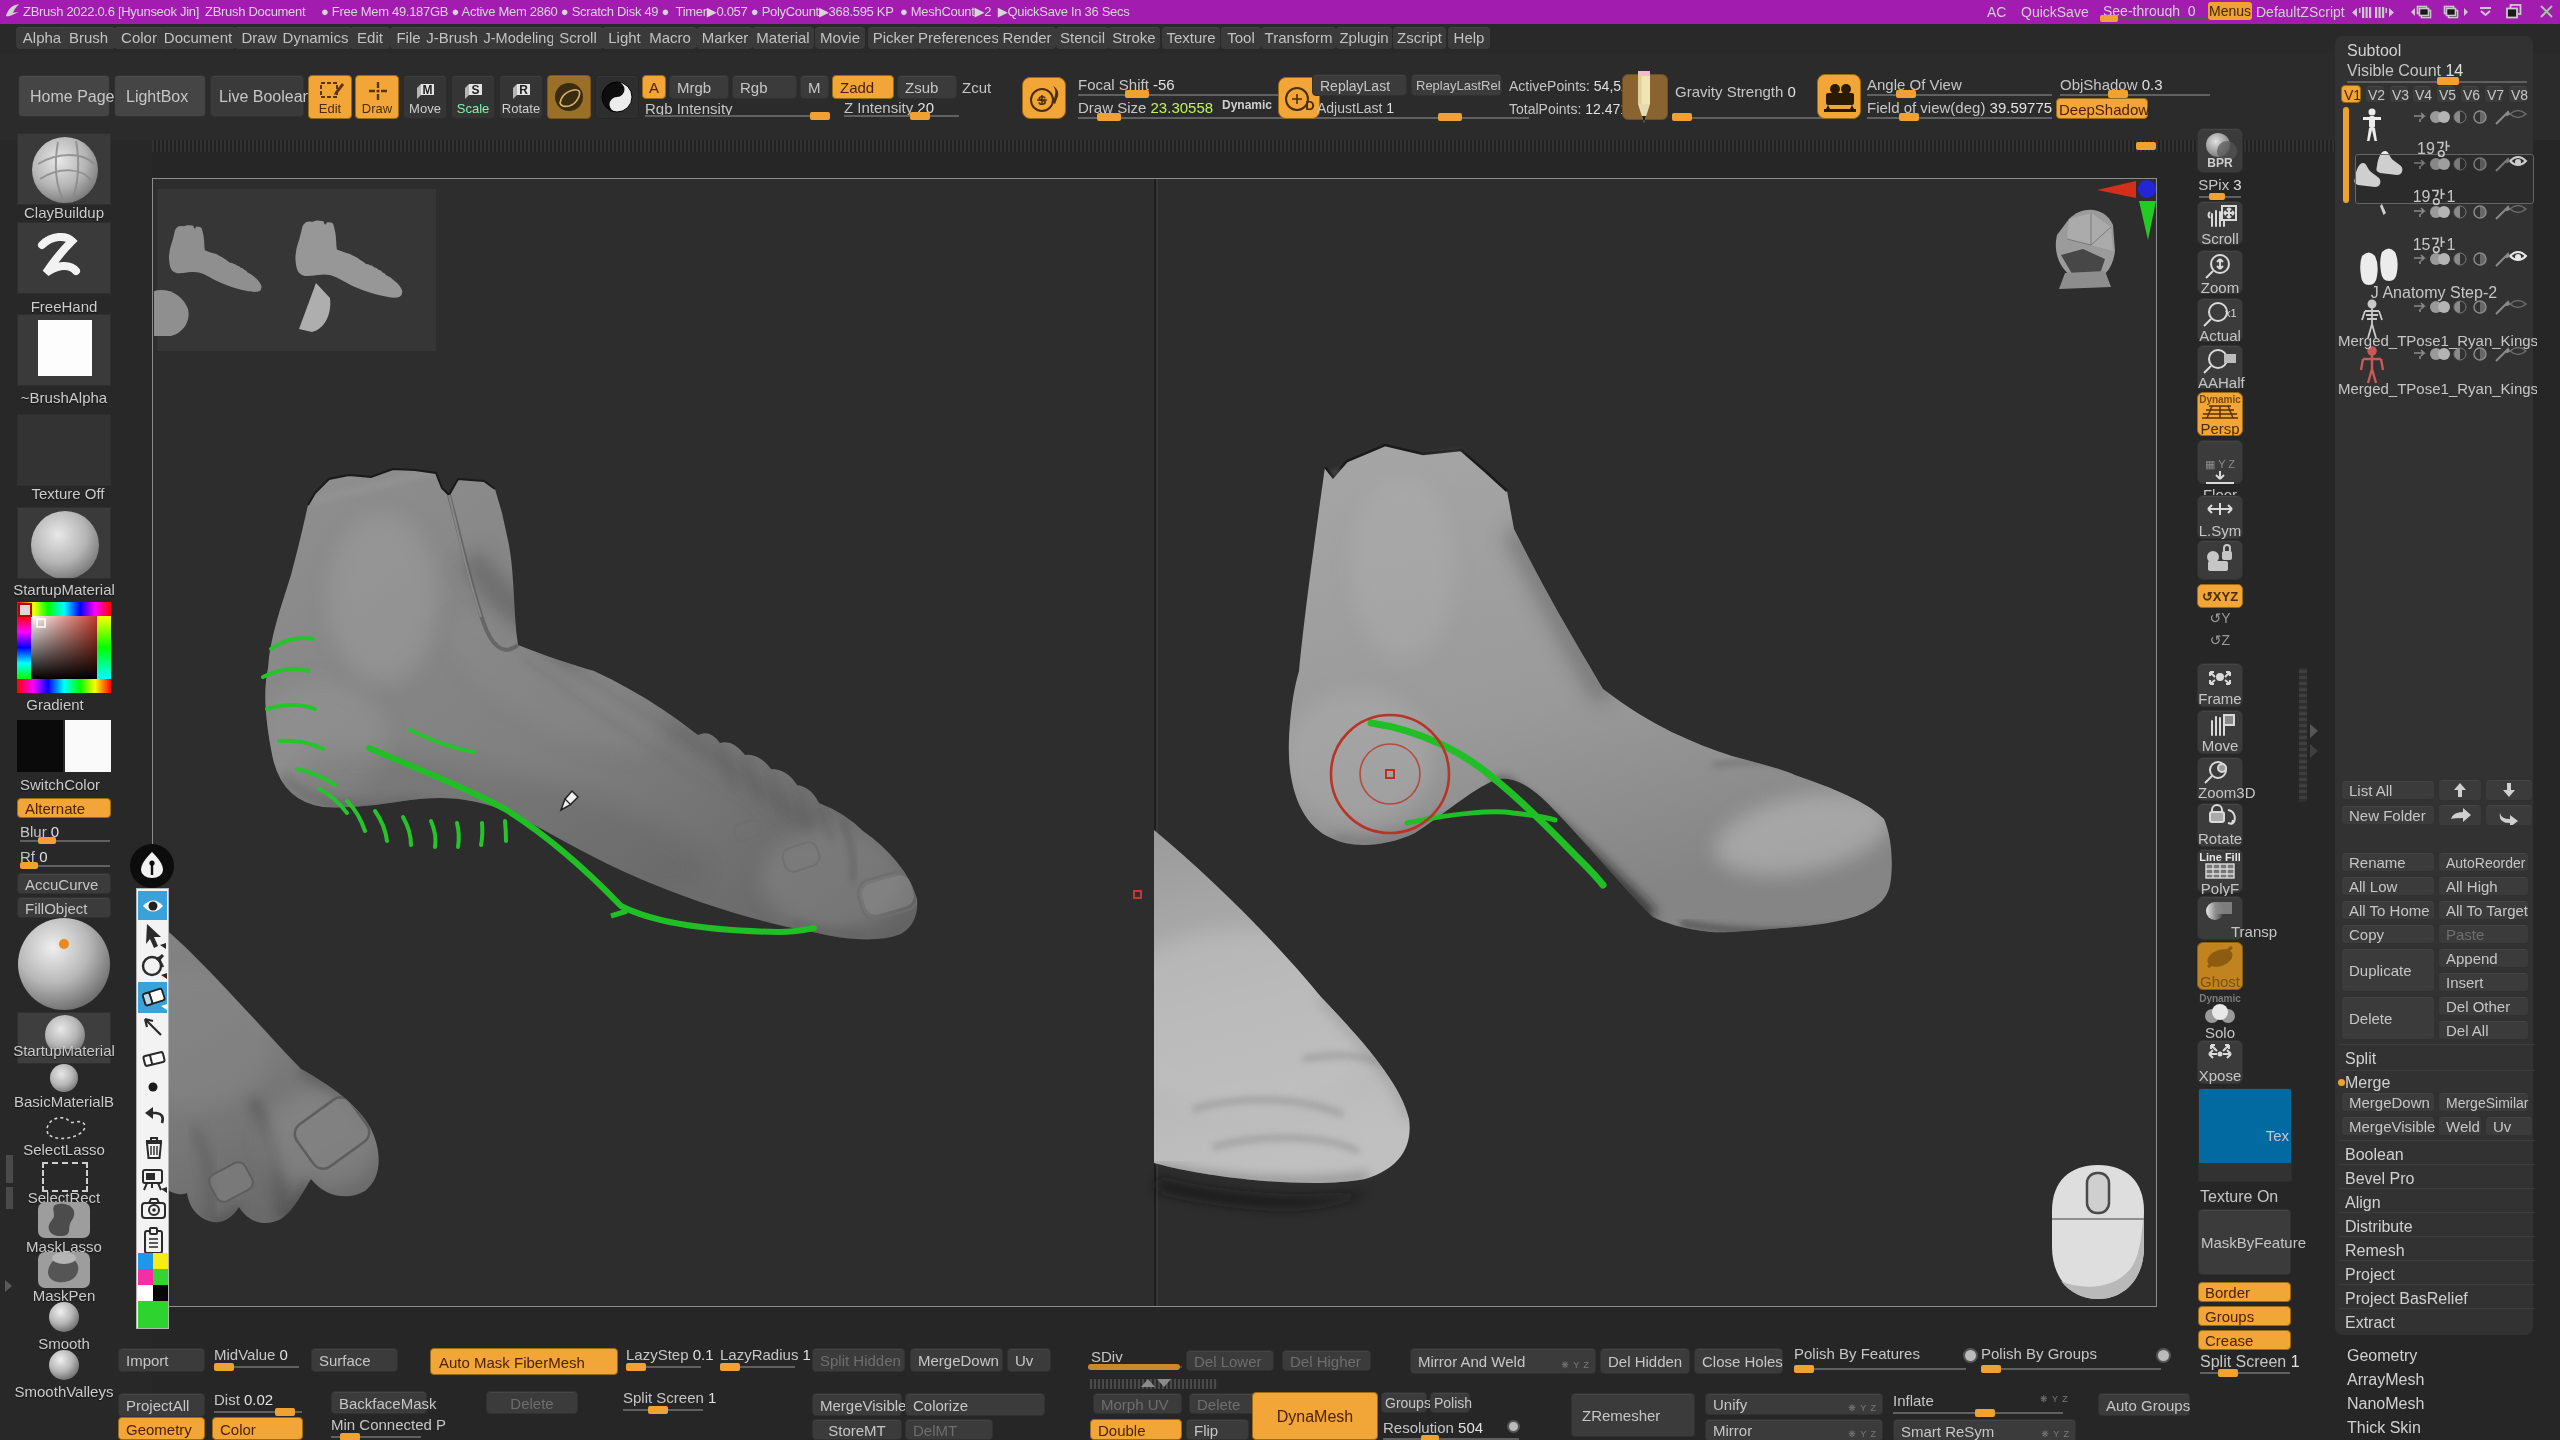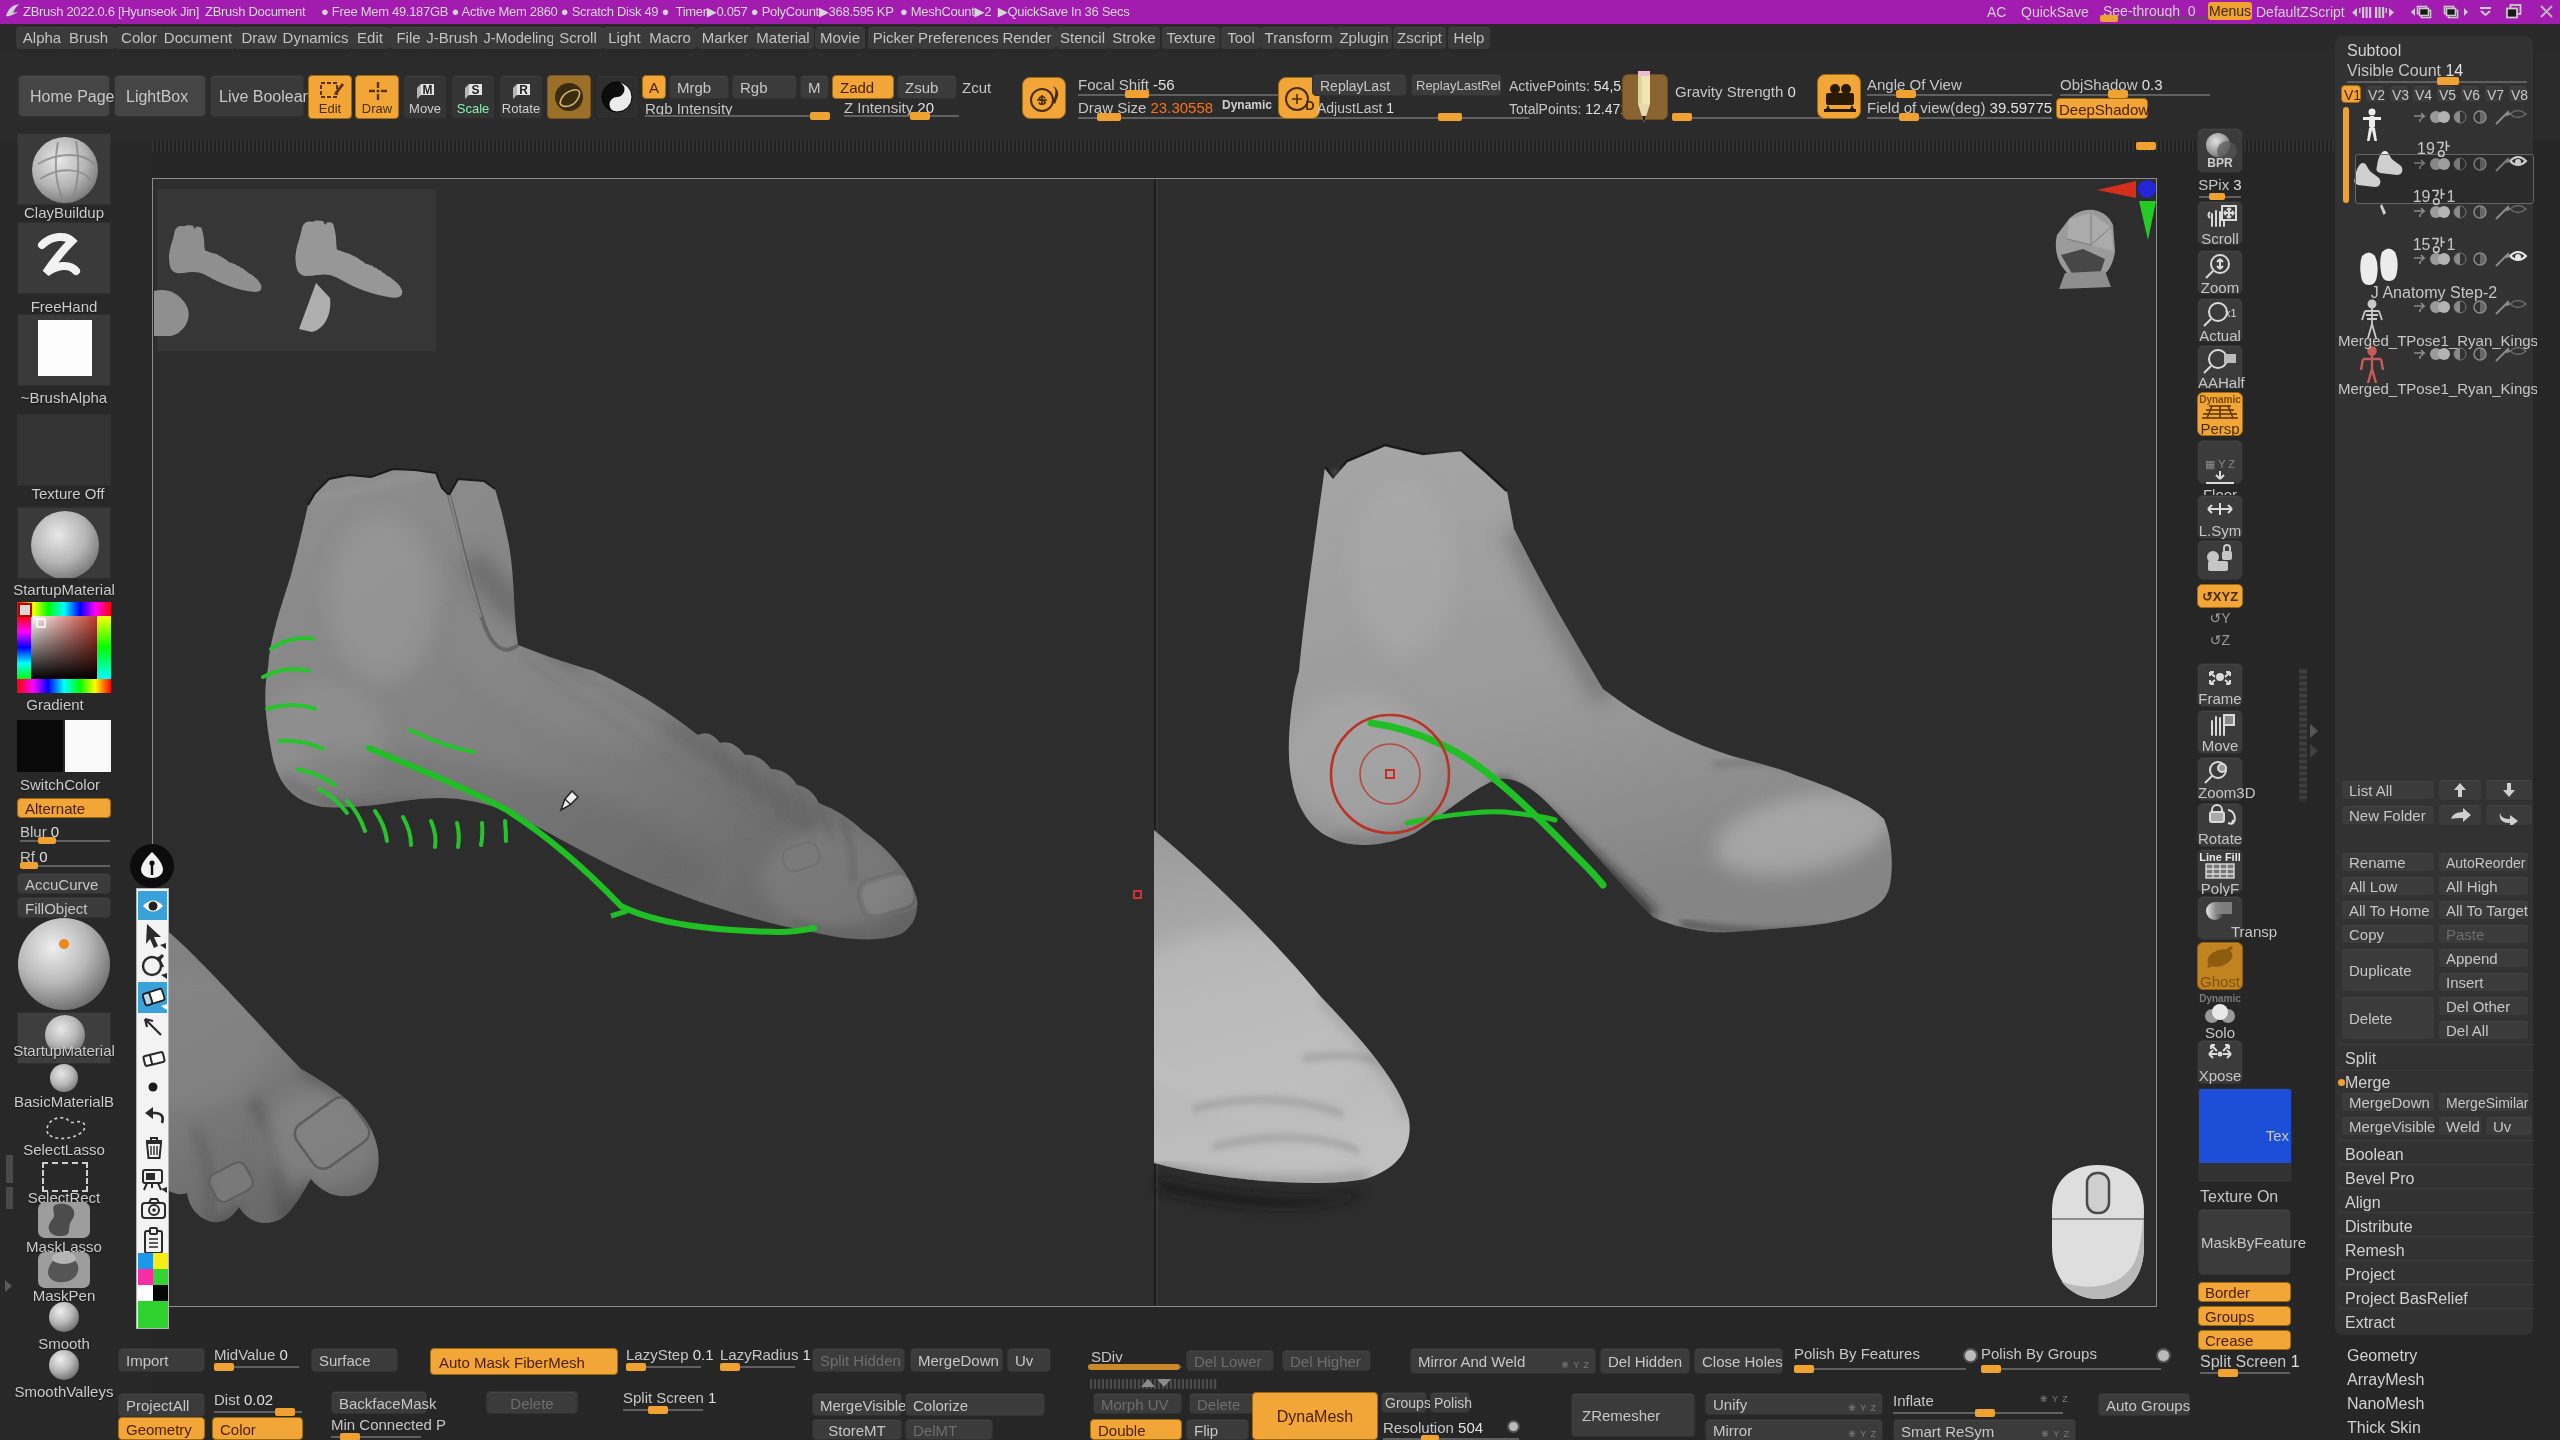--- a/index.html
+++ b/index.html
@@ -169,21 +169,21 @@
 <div class="btn ob" style="left:1022px;top:24px;width:44px;height:42px;border-radius:8px;padding:0;">
   <svg width="44" height="42" viewBox="0 0 44 42">
         <circle cx="19" cy="22" r="11" fill="none" stroke="#4a2d05" stroke-width="2"></circle>
         <text x="19" y="27" font-size="13" font-weight="bold" fill="#4a2d05" text-anchor="middle">S</text>
         <path d="M14,22 h10 M19,17 v10" stroke="#4a2d05" stroke-width="1.6"></path>
         <path d="M30,8 c4,2 6,6 5,10 l-3,8 -2,-1 2,-8 c1,-4 0,-7 -2,-9 z" fill="#4a2d05"></path>
       </svg></div>
 <div class="lbl" style="left:1078px;top:23px;">Focal Shift <b style="font-weight:normal;color:#e0e0e0;">-56</b></div>
 <div class="sl" style="left:1078px;top:41px;width:242px;"></div>
 <div class="sld" style="left:1125px;top:37px;"></div>
-<div class="lbl" style="left:1078px;top:46px;">Draw Size <b style="font-weight:normal;color:#f97316;">23.30558</b></div>
+<div class="lbl" style="left:1078px;top:46px;">Draw Size <b style="font-weight:normal;color:#bef264;">23.30558</b></div>
 <div class="lbl" style="left:1222px;top:45px;font-size:12px;font-weight:bold;color:#cfcfcf;">Dynamic</div>
 <div class="sl" style="left:1078px;top:64px;width:242px;"></div>
 <div class="sld" style="left:1097px;top:60px;"></div>
 <div class="btn ob" style="left:1278px;top:24px;width:42px;height:42px;border-radius:8px;padding:0;">
   <svg width="42" height="42" viewBox="0 0 42 42">
         <circle cx="18" cy="21" r="11" fill="none" stroke="#4a2d05" stroke-width="2"></circle>
         <text x="31" y="32" font-size="13" font-weight="bold" fill="#4a2d05" text-anchor="middle">D</text>
         <path d="M13,21 h10 M18,16 v10" stroke="#4a2d05" stroke-width="1.6"></path>
       </svg></div>
 <div class="btn" style="left:1312px;top:21px;width:95px;height:22px;line-height:22px;font-size:14px;">ReplayLast</div>
@@ -704,21 +704,21 @@
           <circle cx="22" cy="13" r="1.5" fill="#dadada"></circle>
         </g>
       </svg>
   <div style="margin-top:-3px;">Xpose</div></div>
 <div class="ab" style="left:2299px;top:668px;width:8px;height:134px;background:repeating-linear-gradient(0deg,#2f2f2f 0 3px,#3f3f3f 3px 6px);"></div>
 <div class="ab" style="left:2310px;top:724px;width:0;height:0;border-left:8px solid #565656;border-top:7px solid transparent;border-bottom:7px solid transparent;"></div>
 <div class="ab" style="left:2310px;top:744px;width:0;height:0;border-left:8px solid #3f3f3f;border-top:7px solid transparent;border-bottom:7px solid transparent;"></div>
 </div>
 
 <div class="ab" id="rcol">
-<div class="ab" style="left:2198px;top:1088px;width:92px;height:92px;background:#1d4ed8;border:1px solid #2d2d2d;border-radius:3px;">
+<div class="ab" style="left:2198px;top:1088px;width:92px;height:92px;background:#0369a1;border:1px solid #2d2d2d;border-radius:3px;">
   <div class="lbl dim" style="right:2px;top:38px;left:auto;">Tex</div>
   <div class="ab" style="left:0;bottom:0;width:92px;height:18px;background:#323232;"></div>
     </div>
 <div class="lbl dimb" style="left:2200px;top:1188px;font-size:16px;">Texture On</div>
 <div class="btn c" style="left:2198px;top:1209px;width:93px;height:66px;line-height:66px;font-size:15px;">MaskByFeature</div>
 <div class="btn ob c" style="left:2198px;top:1282px;width:93px;height:20px;line-height:20px;text-align:left;padding-left:6px;">Border</div>
 <div class="btn ob c" style="left:2198px;top:1306px;width:93px;height:20px;line-height:20px;text-align:left;padding-left:6px;">Groups</div>
 <div class="btn ob c" style="left:2198px;top:1330px;width:93px;height:20px;line-height:20px;text-align:left;padding-left:6px;">Crease</div>
 <div class="lbl" style="left:2200px;top:1353px;font-size:16px;">Split Screen <b style="font-weight:normal;color:#e0e0e0;">1</b></div>
 <div class="sl" style="left:2200px;top:1372px;width:90px;"></div>

